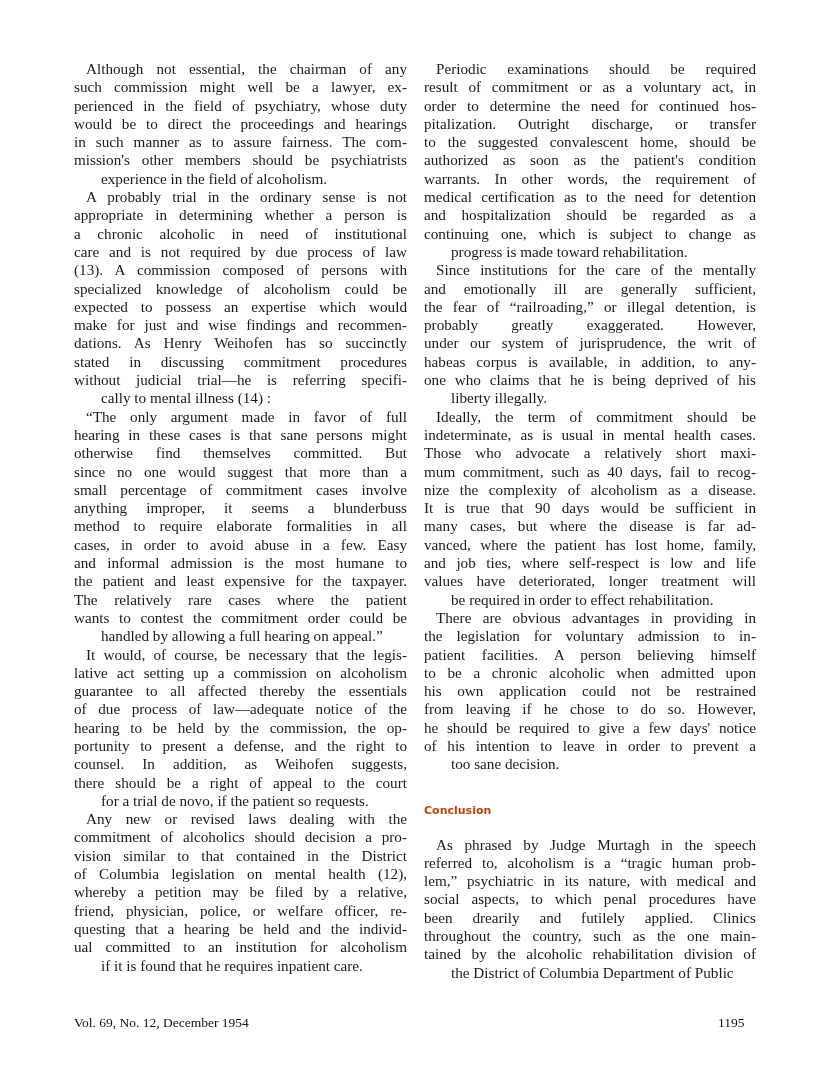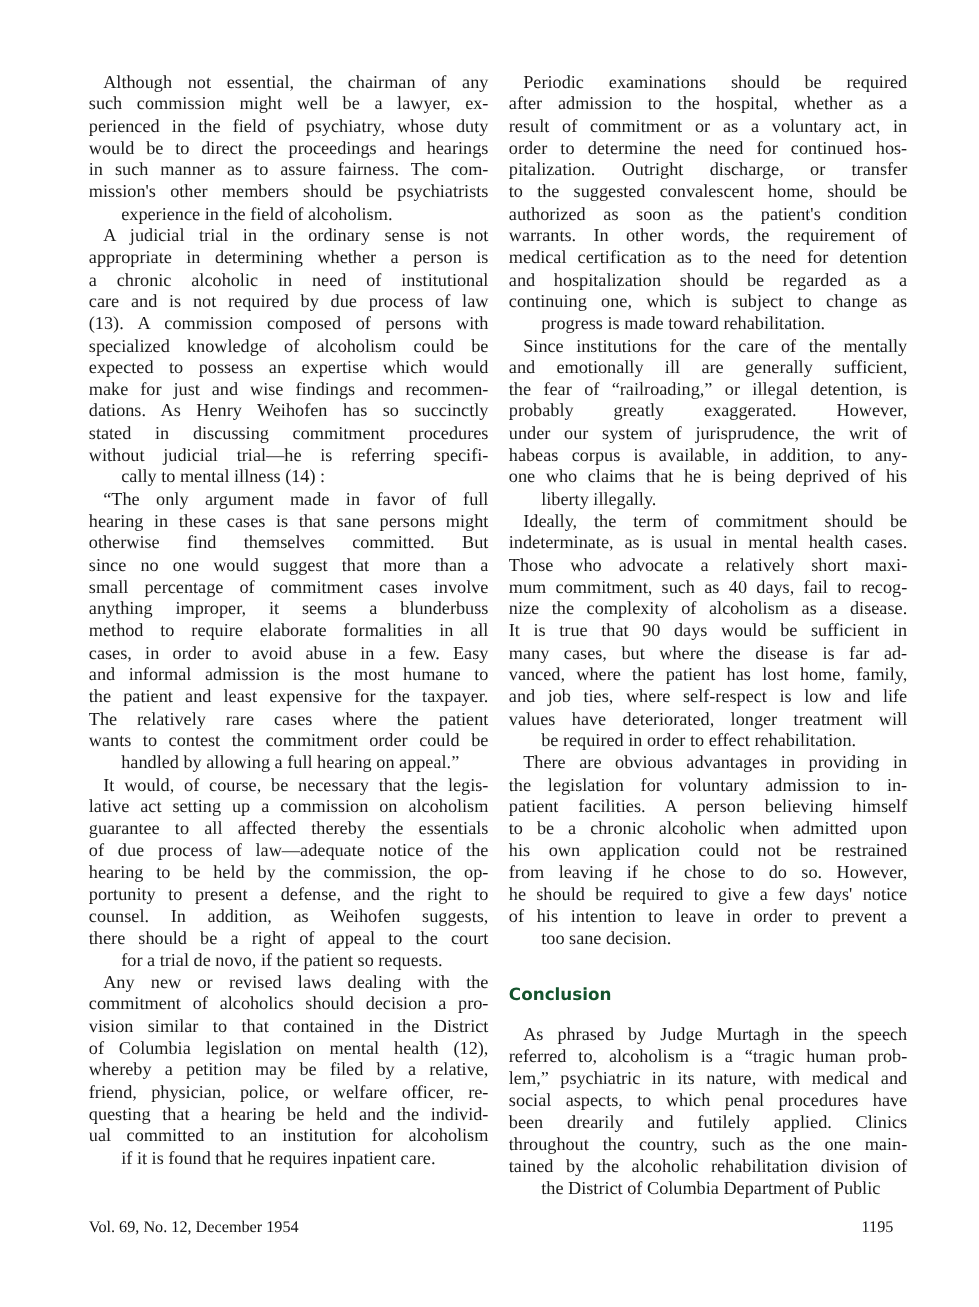--- a/index.html
+++ b/index.html
@@ -17,22 +17,22 @@
     white-space: nowrap;
     text-align: justify;
     text-align-last: justify;
     overflow: visible;
   }
   .line.last { text-align-last: left; margin-left: 27px; }
   .line.indent { padding-left: 12px; }
   .heading {
     font-family: "DejaVu Sans", "Liberation Sans", sans-serif;
     font-weight: bold;
-    font-size: 14px;
-    color: #14532d;
+    font-size: 11px;
+    color: #c2410c;
     height: 18px;
     line-height: 18px;
   }
   .gap-heading-top { height: 28px; }
   .gap-heading-bottom { height: 16px; }
   .footer {
     position: absolute;
     top: 1015px;
     font-family: "Liberation Serif", "DejaVu Serif", serif;
     font-weight: normal;
@@ -51,21 +51,21 @@
       <div>
         <div class="line indent">Although not essential, the chairman of any</div>
         <div class="line">such commission might well be a lawyer, ex-</div>
         <div class="line">perienced in the field of psychiatry, whose duty</div>
         <div class="line">would be to direct the proceedings and hearings</div>
         <div class="line">in such manner as to assure fairness.   The com-</div>
         <div class="line">mission's other members should be psychiatrists</div>
         <div class="line last">experience in the field of alcoholism.</div>
       </div>
       <div>
-        <div class="line indent">A judicial trial in the ordinary sense is not</div>
+        <div class="line indent">A probably trial in the ordinary sense is not</div>
         <div class="line">appropriate in determining whether a person is</div>
         <div class="line">a chronic alcoholic in need of institutional</div>
         <div class="line">care and is not required by due process of law</div>
         <div class="line">(13).   A commission composed of persons with</div>
         <div class="line">specialized knowledge of alcoholism could be</div>
         <div class="line">expected to possess an expertise which would</div>
         <div class="line">make for just and wise findings and recommen-</div>
         <div class="line">dations.   As Henry Weihofen has so succinctly</div>
         <div class="line">stated in discussing commitment procedures</div>
         <div class="line">without judicial trial—he is referring specifi-</div>
@@ -106,21 +106,20 @@
         <div class="line">friend, physician, police, or welfare officer, re-</div>
         <div class="line">questing that a hearing be held and the individ-</div>
         <div class="line">ual committed to an institution for alcoholism</div>
         <div class="line last">if it is found that he requires inpatient care.</div>
       </div>
     </div>
 
   <div class="col col-right" id="right-col">
       <div>
         <div class="line indent">Periodic examinations should be required</div>
-        <div class="line">after admission to the hospital, whether as a</div>
         <div class="line">result of commitment or as a voluntary act, in</div>
         <div class="line">order to determine the need for continued hos-</div>
         <div class="line">pitalization.   Outright discharge, or transfer</div>
         <div class="line">to the suggested convalescent home, should be</div>
         <div class="line">authorized as soon as the patient's condition</div>
         <div class="line">warrants.   In other words, the requirement of</div>
         <div class="line">medical certification as to the need for detention</div>
         <div class="line">and hospitalization should be regarded as a</div>
         <div class="line">continuing one, which is subject to change as</div>
         <div class="line last">progress is made toward rehabilitation.</div>

